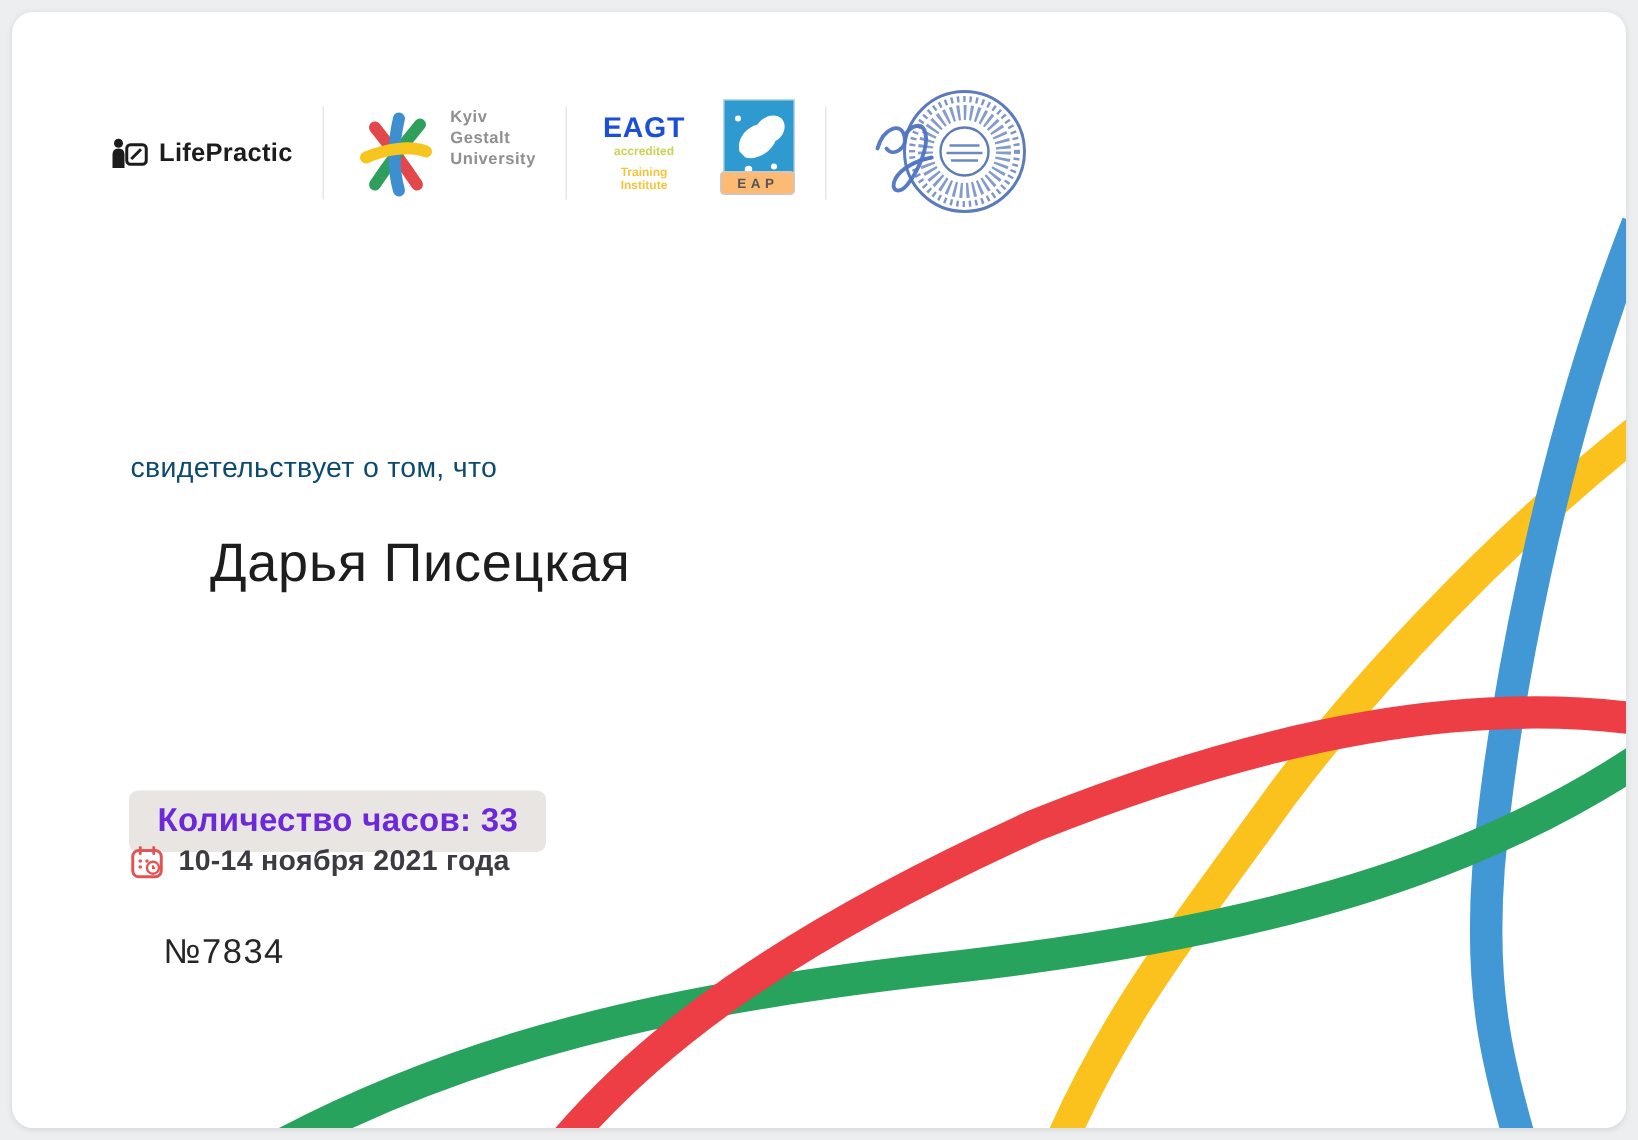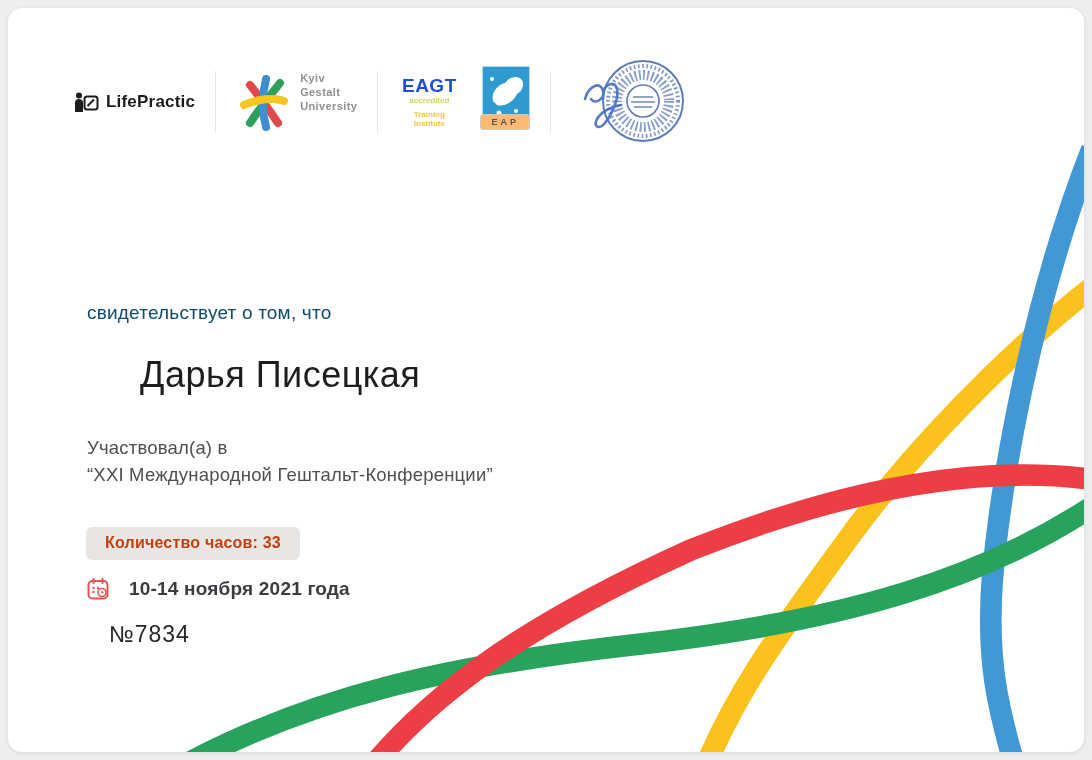--- a/index.html
+++ b/index.html
@@ -43,23 +43,23 @@
   .title{
     position:absolute;left:78px;top:222px;
     font-size:60px;font-weight:800;letter-spacing:4px;color:#3e9bd5;
   }
   .subtitle{position:absolute;left:79px;top:294px;font-size:19px;color:#0c4a6e;letter-spacing:.2px;}
   .name{position:absolute;left:132px;top:346px;font-size:36px;font-weight:300;color:#1d1d1d;letter-spacing:.5px;}
   .participation{position:absolute;left:79px;top:426px;font-size:18.5px;color:#4f4f4f;line-height:27px;letter-spacing:.2px;}
   .hours-badge{
     position:absolute;left:78px;top:519px;
     background:#e9e5e3;border-radius:6px;padding:7px 19px 8px 19px;
-    font-size:16px;font-weight:700;color:#c2410c;letter-spacing:.2px;
+    font-size:22px;font-weight:700;color:#6d28d9;letter-spacing:.2px;
   }
-  .date-row{position:absolute;left:79px;top:570px;display:flex;align-items:center;gap:20px;}
+  .date-row{position:absolute;left:79px;top:556px;display:flex;align-items:center;gap:10px;}
   .date-text{font-size:19px;font-weight:700;color:#3b3b41;letter-spacing:.2px;}
   .cert-number{position:absolute;left:101px;top:613px;font-size:23px;font-weight:300;color:#262626;letter-spacing:1px;}
 </style>
 </head>
 <body>
 
 <div class="card">
 
   <svg class="curves" viewBox="0 0 1092 760" preserveAspectRatio="none">
     <path d="M 1104,282 C 1010,356 920,452 860,532 C 800,616 742,688 704,784" fill="none" stroke="#FBC21E" stroke-width="22"></path>
@@ -132,24 +132,20 @@
         <path d="M6,42 C10,28 22,24 24,34 C26,42 16,48 12,42 M24,34 C28,26 36,24 38,32 C40,40 34,56 26,66 C20,73 14,70 18,62 C22,55 32,50 42,48" fill="none" stroke="#4f74c4" stroke-width="2.6" stroke-linecap="round" opacity="0.95"></path>
       </svg>
     </div>
   </div>
 
 
   <div class="subtitle">свидетельствует о том, что</div>
 
   <div class="name">Дарья Писецкая</div>
 
-  <div class="participation">
-    <div>Участвовал(а) в</div>
-    <div>“XXI Международной Гештальт-Конференции”</div>
-  </div>
 
   <div class="hours-badge">Количество часов: 33</div>
 
   <div class="date-row">
     <svg width="22" height="22" viewBox="0 0 22 22">
       <rect x="1.5" y="3" width="19" height="17.5" rx="4" fill="none" stroke="#e25555" stroke-width="2"></rect>
       <path d="M6.5,1 v4 M15.5,1 v4" stroke="#e25555" stroke-width="2" stroke-linecap="round"></path>
       <circle cx="6.5" cy="10" r="1.2" fill="#e25555"></circle>
       <circle cx="11" cy="10" r="1.2" fill="#e25555"></circle>
       <circle cx="6.5" cy="14" r="1.2" fill="#e25555"></circle>

